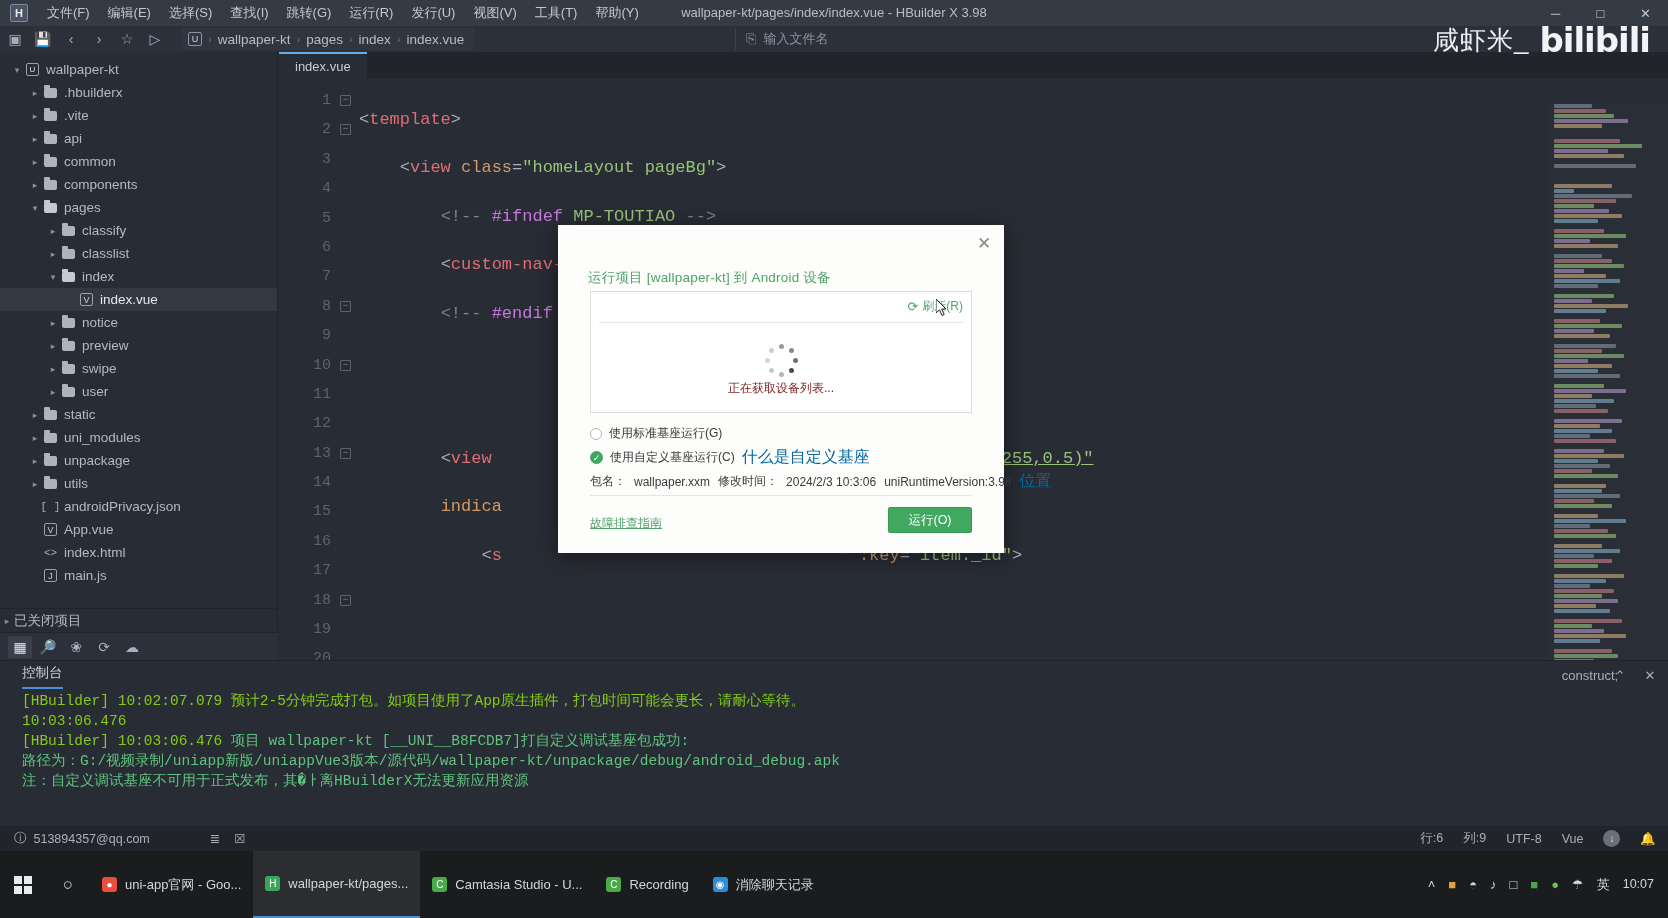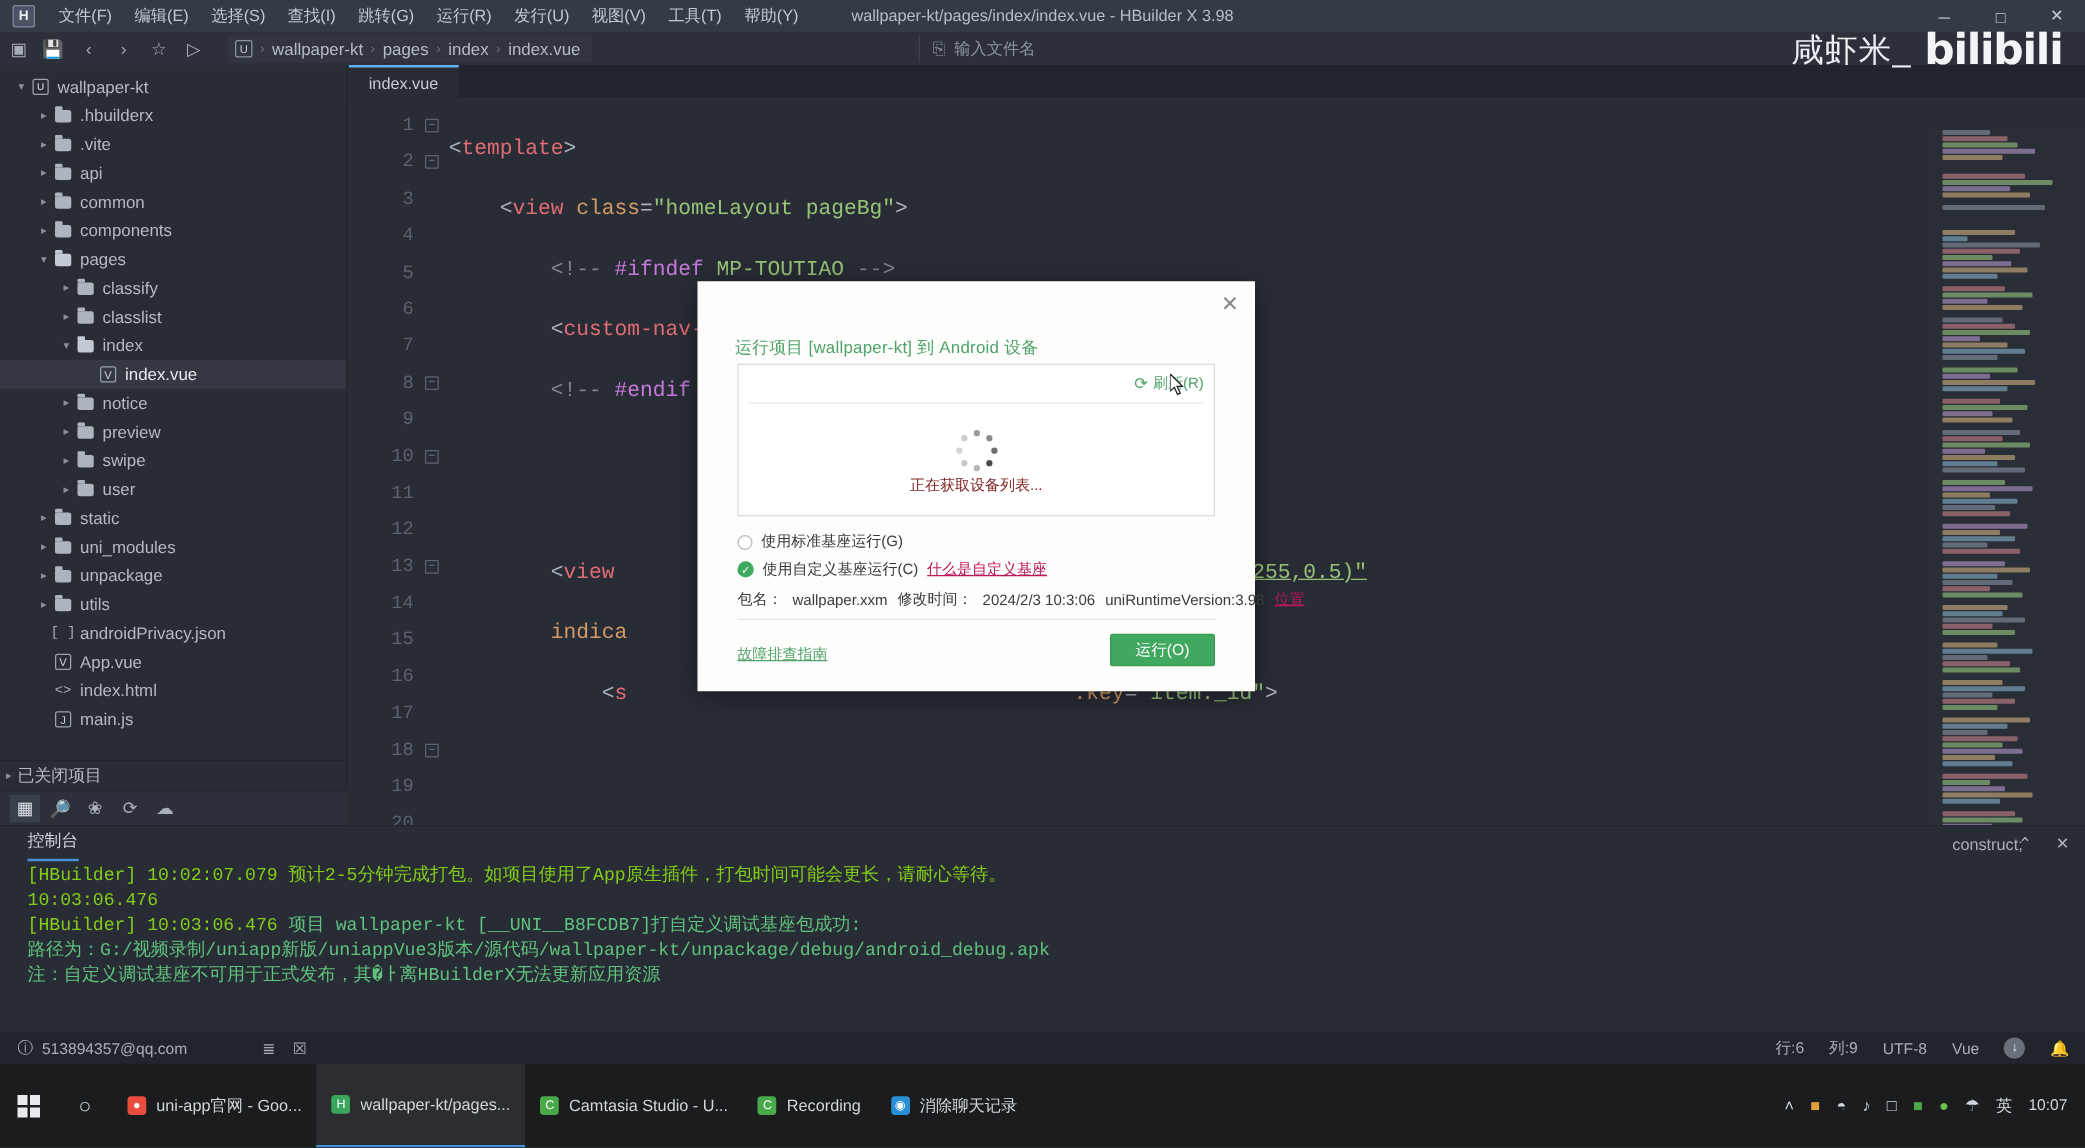--- a/index.html
+++ b/index.html
@@ -183,21 +183,21 @@
     color: #7f1d1d; font-size: 12px;
   }
   .radio-row { position: absolute; left: 32px; display: flex; align-items: center; gap: 7px; font-size: 12px; color: #3a3a3a; }
   .radio-row.r1 { top: 200px; }
   .radio-row.r2 { top: 222px; }
   .radio-o { width: 12px; height: 12px; border: 1px solid #b9b9b9; border-radius: 50%; background: #fff; flex: none; }
   .radio-c {
     width: 13px; height: 13px; border-radius: 50%; background: #3fa85f; color: #fff;
     font-size: 9px; display: flex; align-items: center; justify-content: center; flex: none;
   }
-  .dlg-link { color: #be185d; text-decoration: underline; font-size: 12px; }
+  .dlg-link { color: #0369a1; font-size: 16px; }
   .pkg-row {
     position: absolute; left: 32px; top: 246px; font-size: 12px; color: #3a3a3a;
     display: flex; align-items: center; gap: 8px; white-space: nowrap;
   }
   .dlg-hr { position: absolute; left: 32px; right: 32px; top: 270px; height: 1px; background: #e6e6e6; }
   .dlg-footer { position: absolute; left: 0; right: 0; top: 278px; height: 50px; }
   .troubleshoot {
     position: absolute; left: 32px; top: 12px; color: #4fa26a; text-decoration: underline; font-size: 12px;
   }
   .run-btn {

